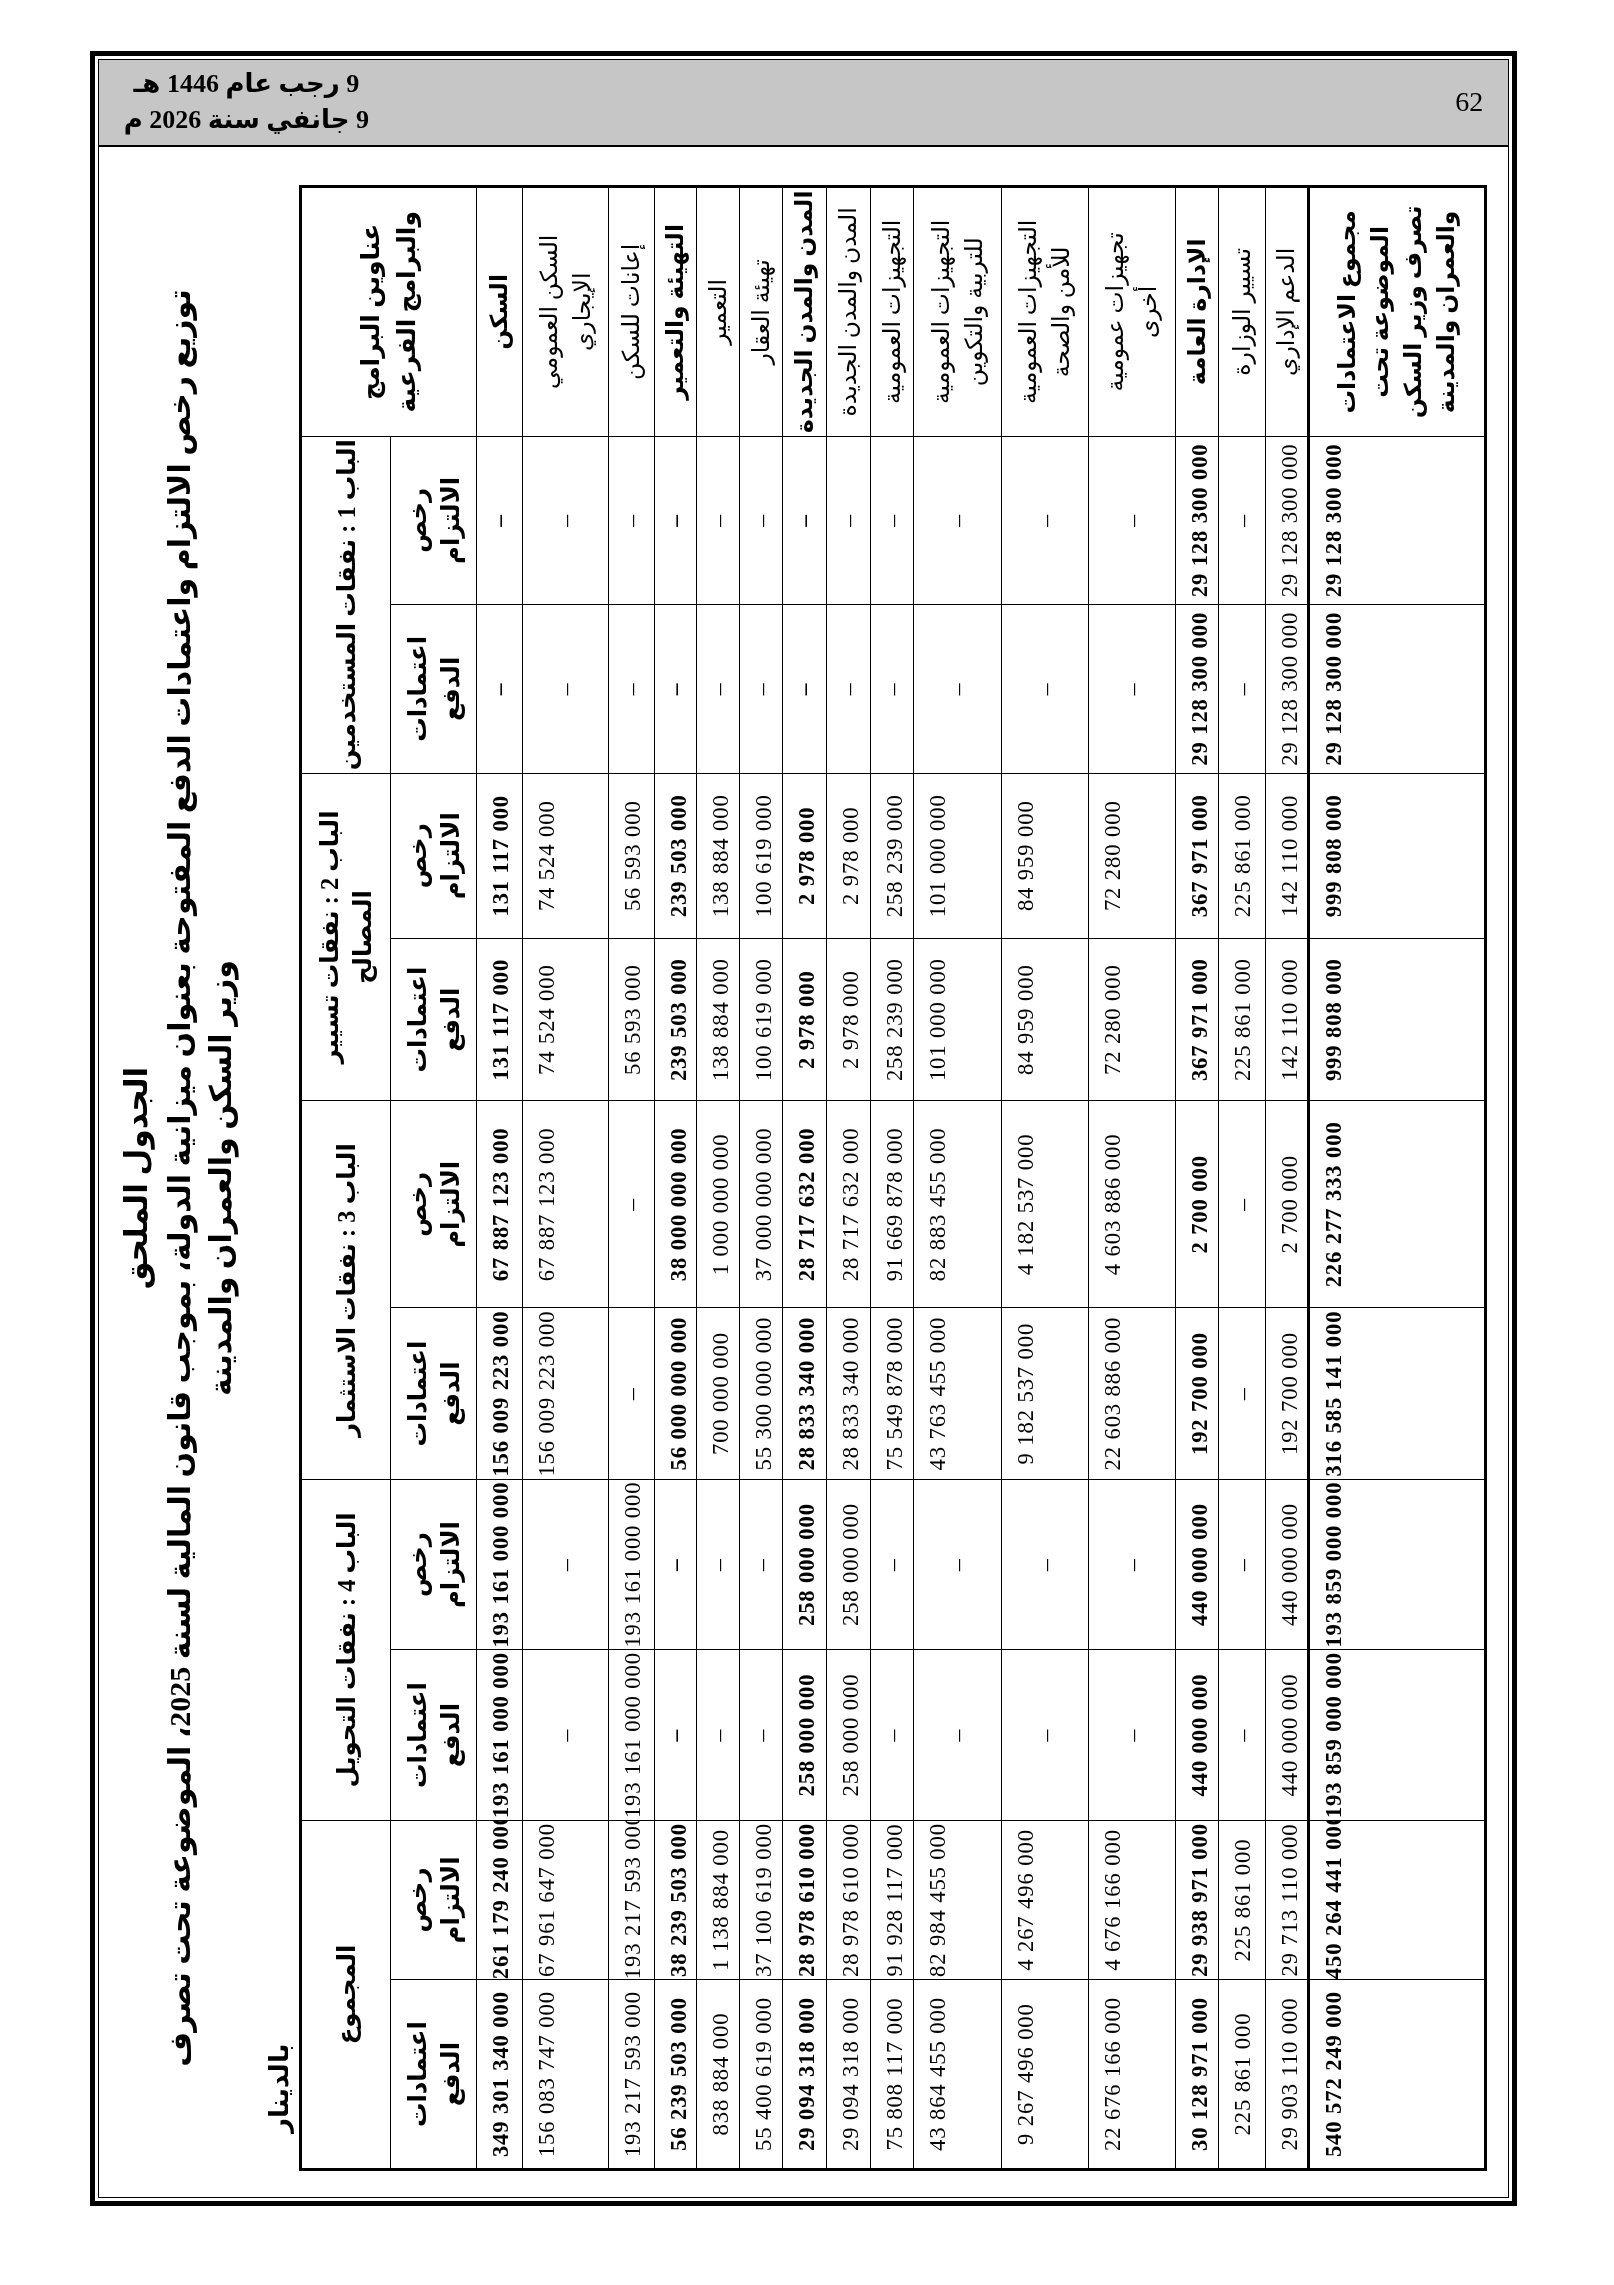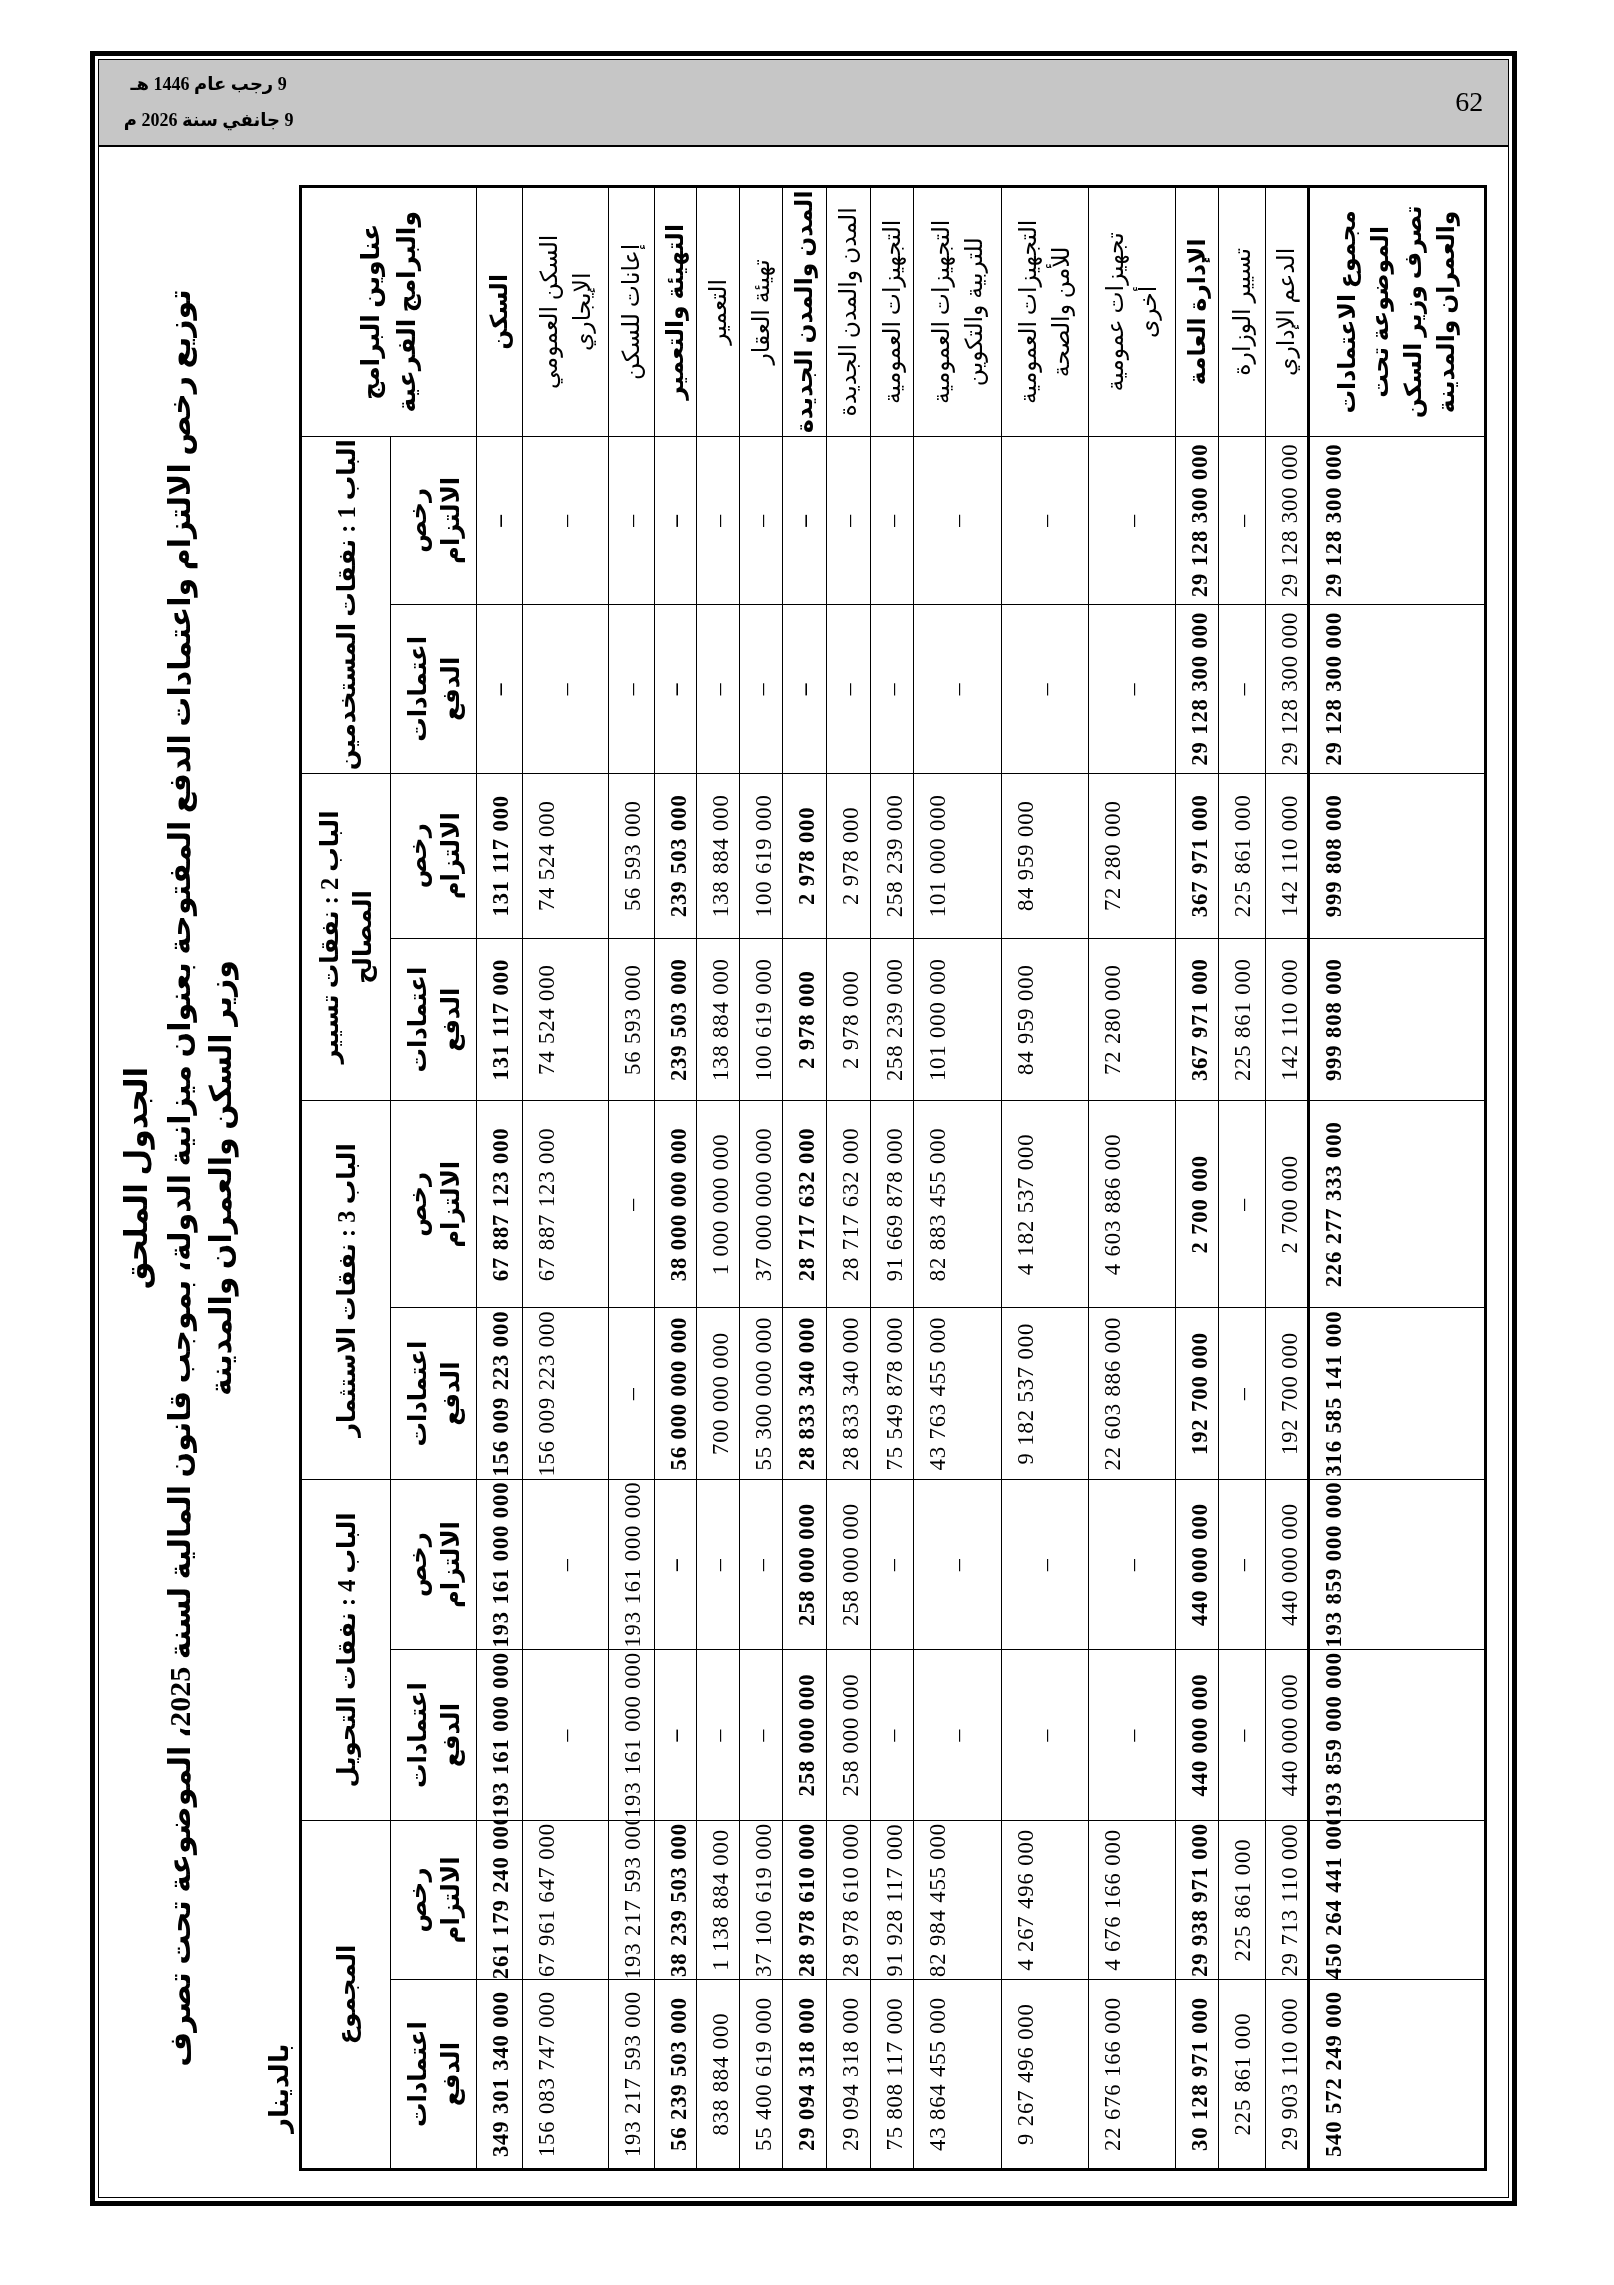--- a/index.html
+++ b/index.html
@@ -9,21 +9,21 @@
   
   .frame-outer { position:absolute; left:90px; top:51px; width:1427px; height:2155px;
        border:5.4px solid #000; }
   .frame-inner { position:absolute; inset:2.7px; border:1.8px solid #000; }
 
   
   .head-band { position:absolute; top:0; left:0; right:0; height:87px;
        background:#c6c6c6; border-bottom:2.7px solid #000;
        display:flex; align-items:center; justify-content:space-between;
        padding:0 25px; direction:ltr; }
-  .dates { text-align:center; font-weight:bold; font-size:18px; line-height:36px; direction:rtl; }
+  .dates { text-align:center; font-weight:bold; font-size:26px; line-height:36px; direction:rtl; }
   .gazette-title { position:absolute; left:50%; transform:translateX(-50%);
        font-weight:bold; font-size:29px; direction:rtl; white-space:nowrap; }
   .page-number { font-weight:normal; font-size:28px; }
 
   
   .rotated { position:absolute; left:102px; top:2171px; width:1986px; height:1389px;
        transform-origin:0 0; transform:rotate(-90deg); direction:rtl; }
 
   .titles { position:relative; height:197px; text-align:center; }
   .title-1 { padding-top:16.3px; font-size:31px; font-weight:bold; }

